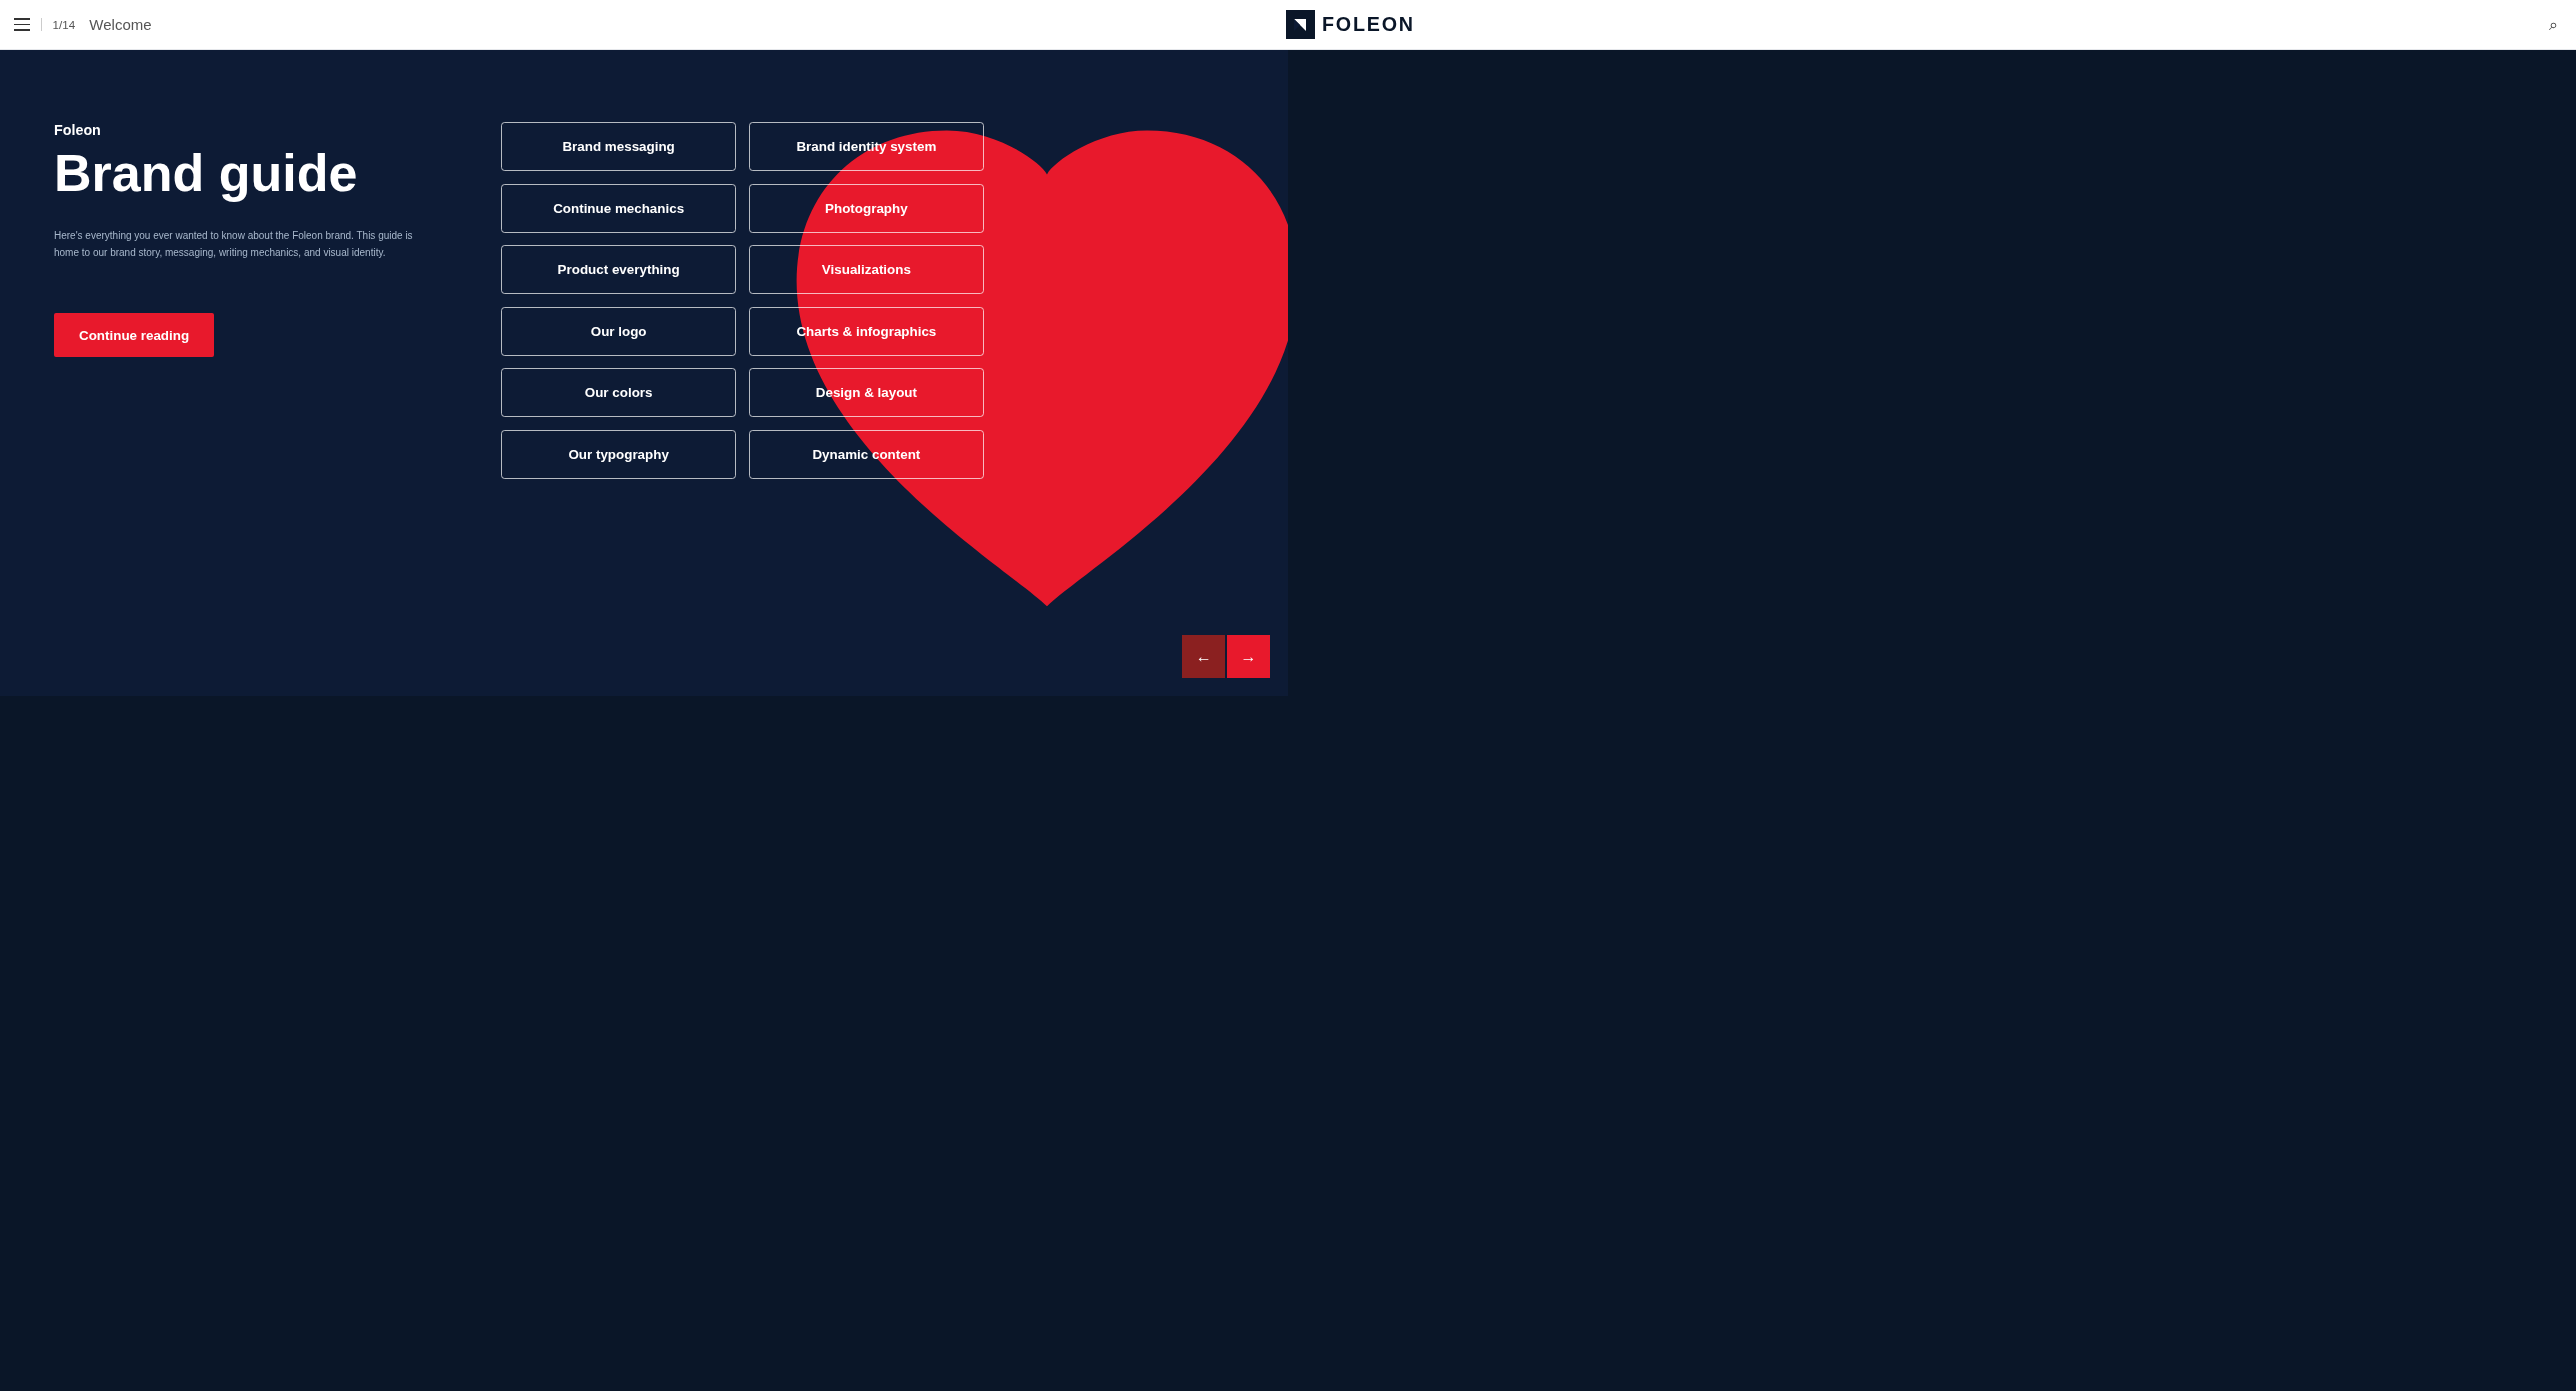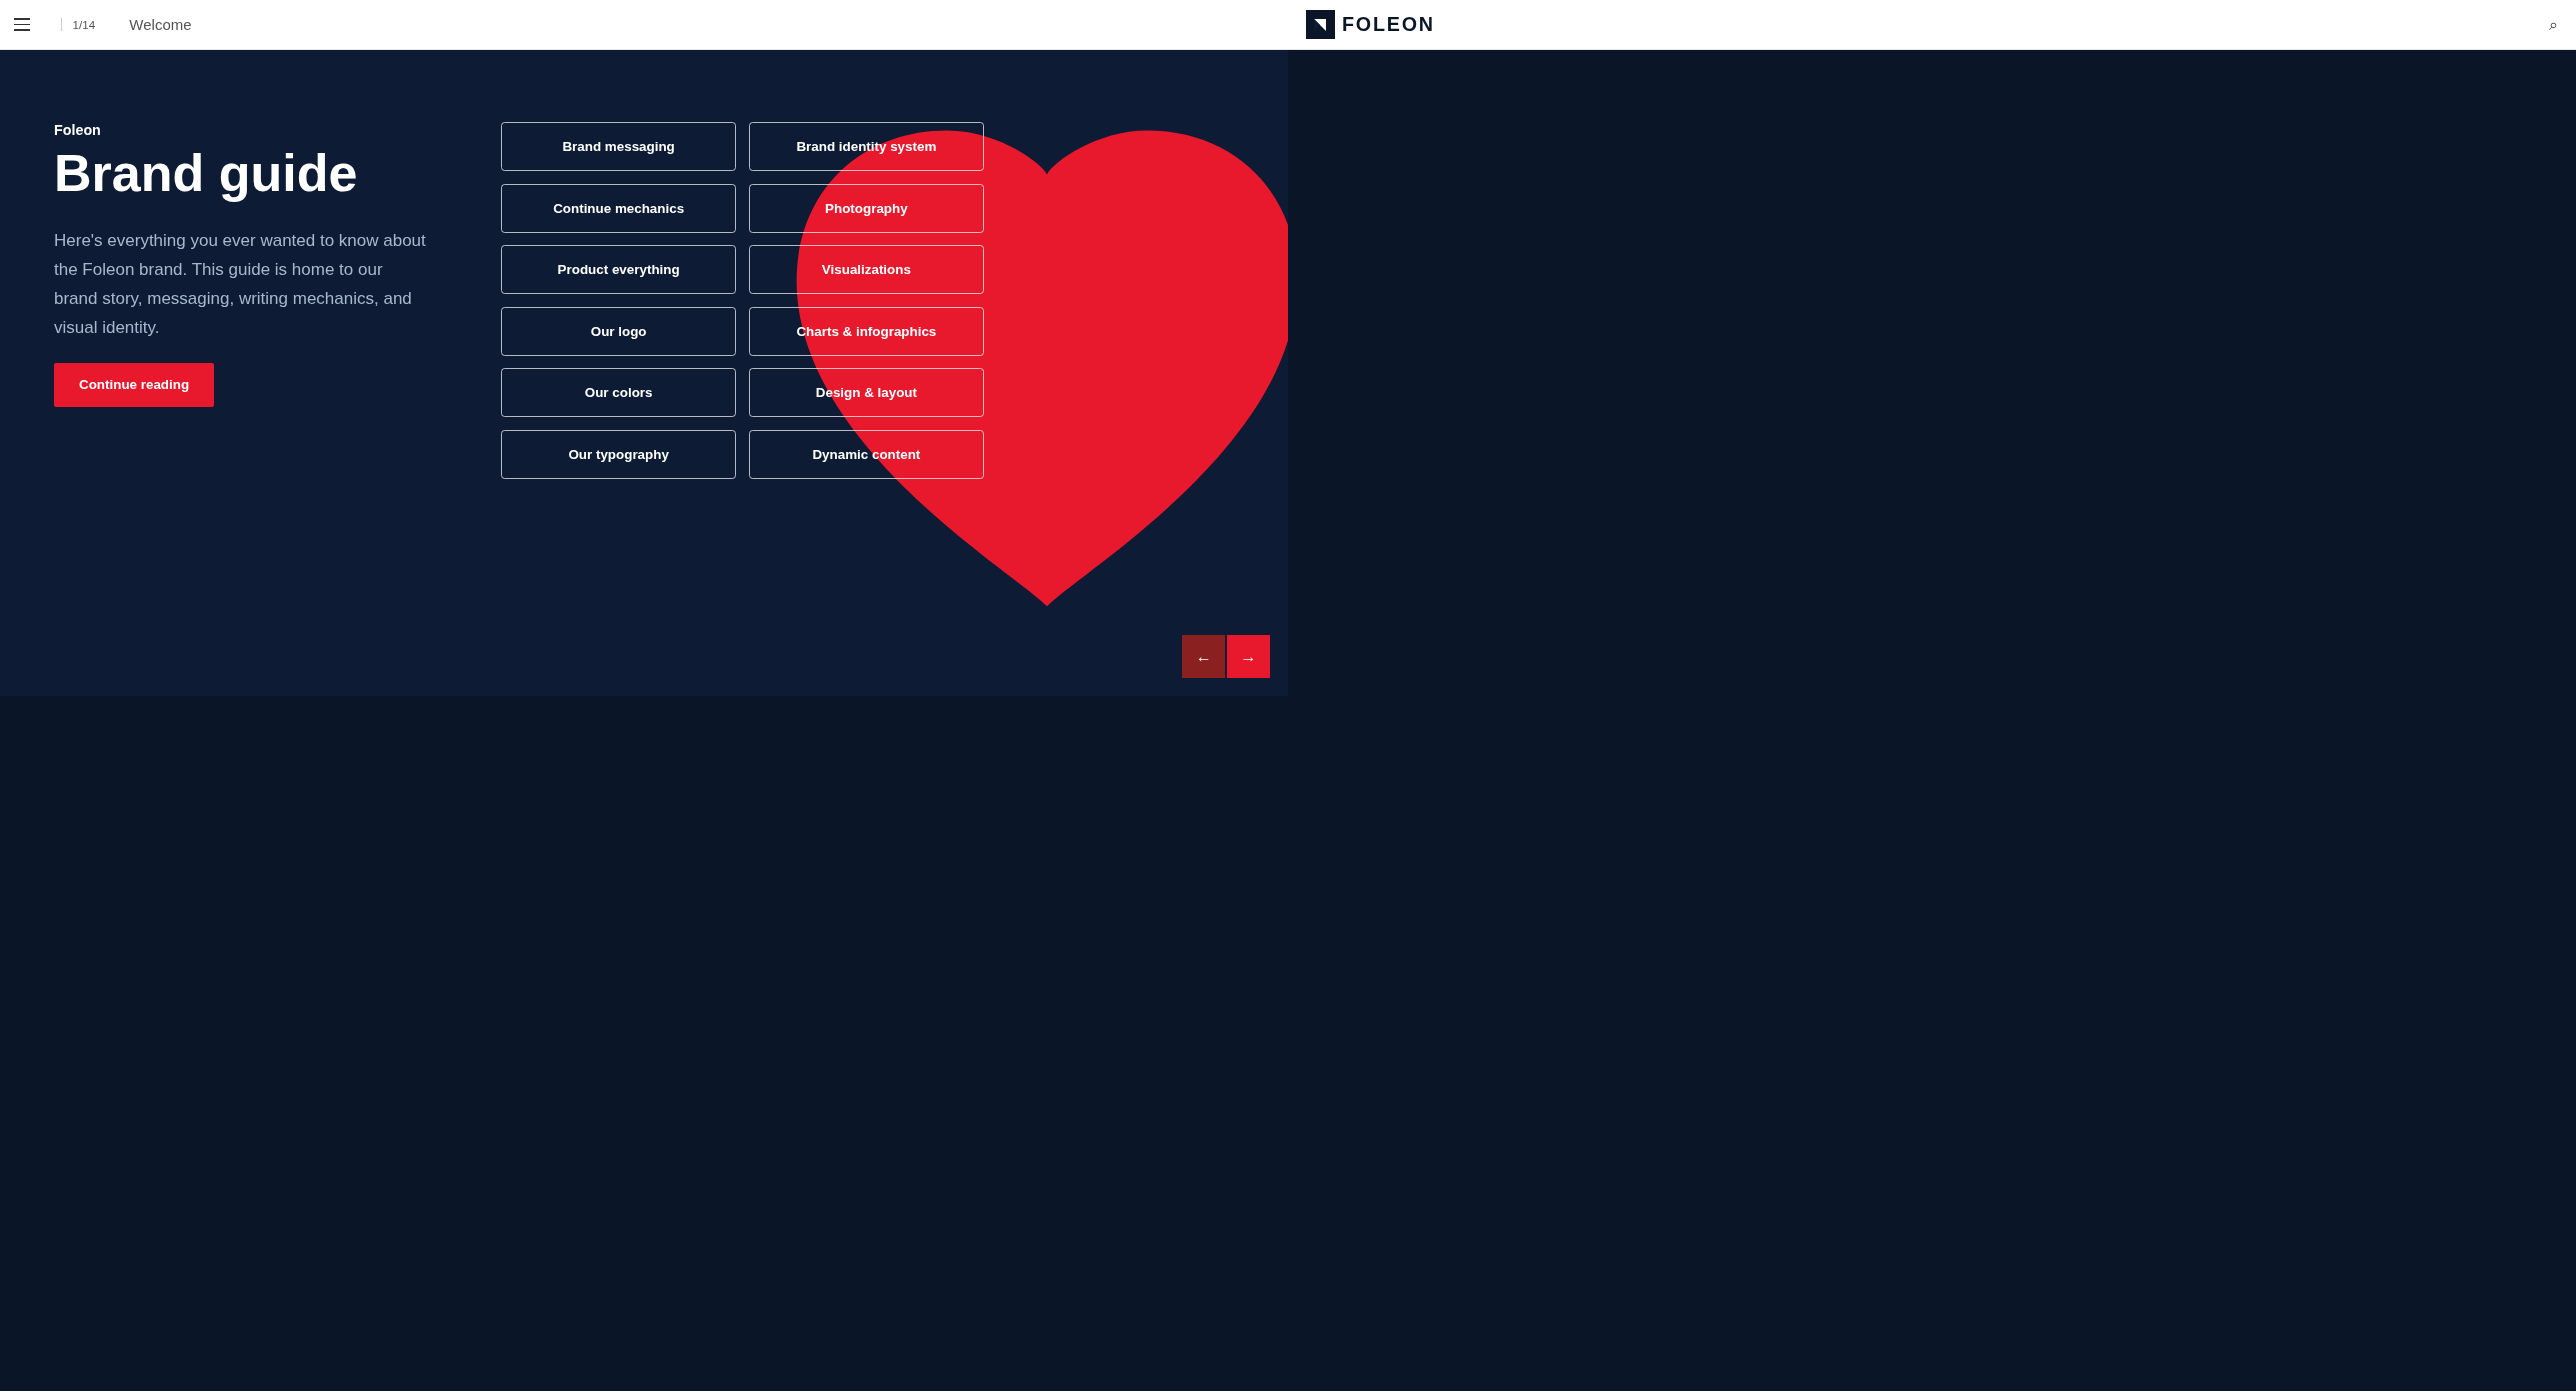--- a/index.html
+++ b/index.html
@@ -13,21 +13,21 @@
       background: #ffffff;
       display: flex;
       align-items: center;
       z-index: 100;
       border-bottom: 0.9px solid #e5e7eb;
     }
     .header-left {
       display: flex;
       align-items: center;
       padding-left: 14.3px;
-      gap: 27px;
+      gap: 7px;
     }
     .hamburger-icon {
       cursor: pointer;
       display: flex;
       flex-direction: column;
       gap: 3.6px;
     }
     .hamburger-icon span {
       display: block;
       width: 16px;
@@ -116,24 +116,24 @@
       margin-bottom: 7.2px;
     }
     .brand-title {
       font-size: 52px;
       font-weight: 900;
       color: #ffffff;
       line-height: 1.1;
       margin-bottom: 25px;
     }
     .brand-description {
-      font-size: 17px;
+      font-size: 10px;
       color: #a8b8cc;
       line-height: 1.7;
-      margin-bottom: 20px;
+      margin-bottom: 52px;
     }
     .continue-btn {
       background: #e8192c;
       color: #ffffff;
       border: none;
       padding: 14.3px 25px;
       font-size: 13.4px;
       font-weight: 700;
       cursor: pointer;
       border-radius: 2px;

